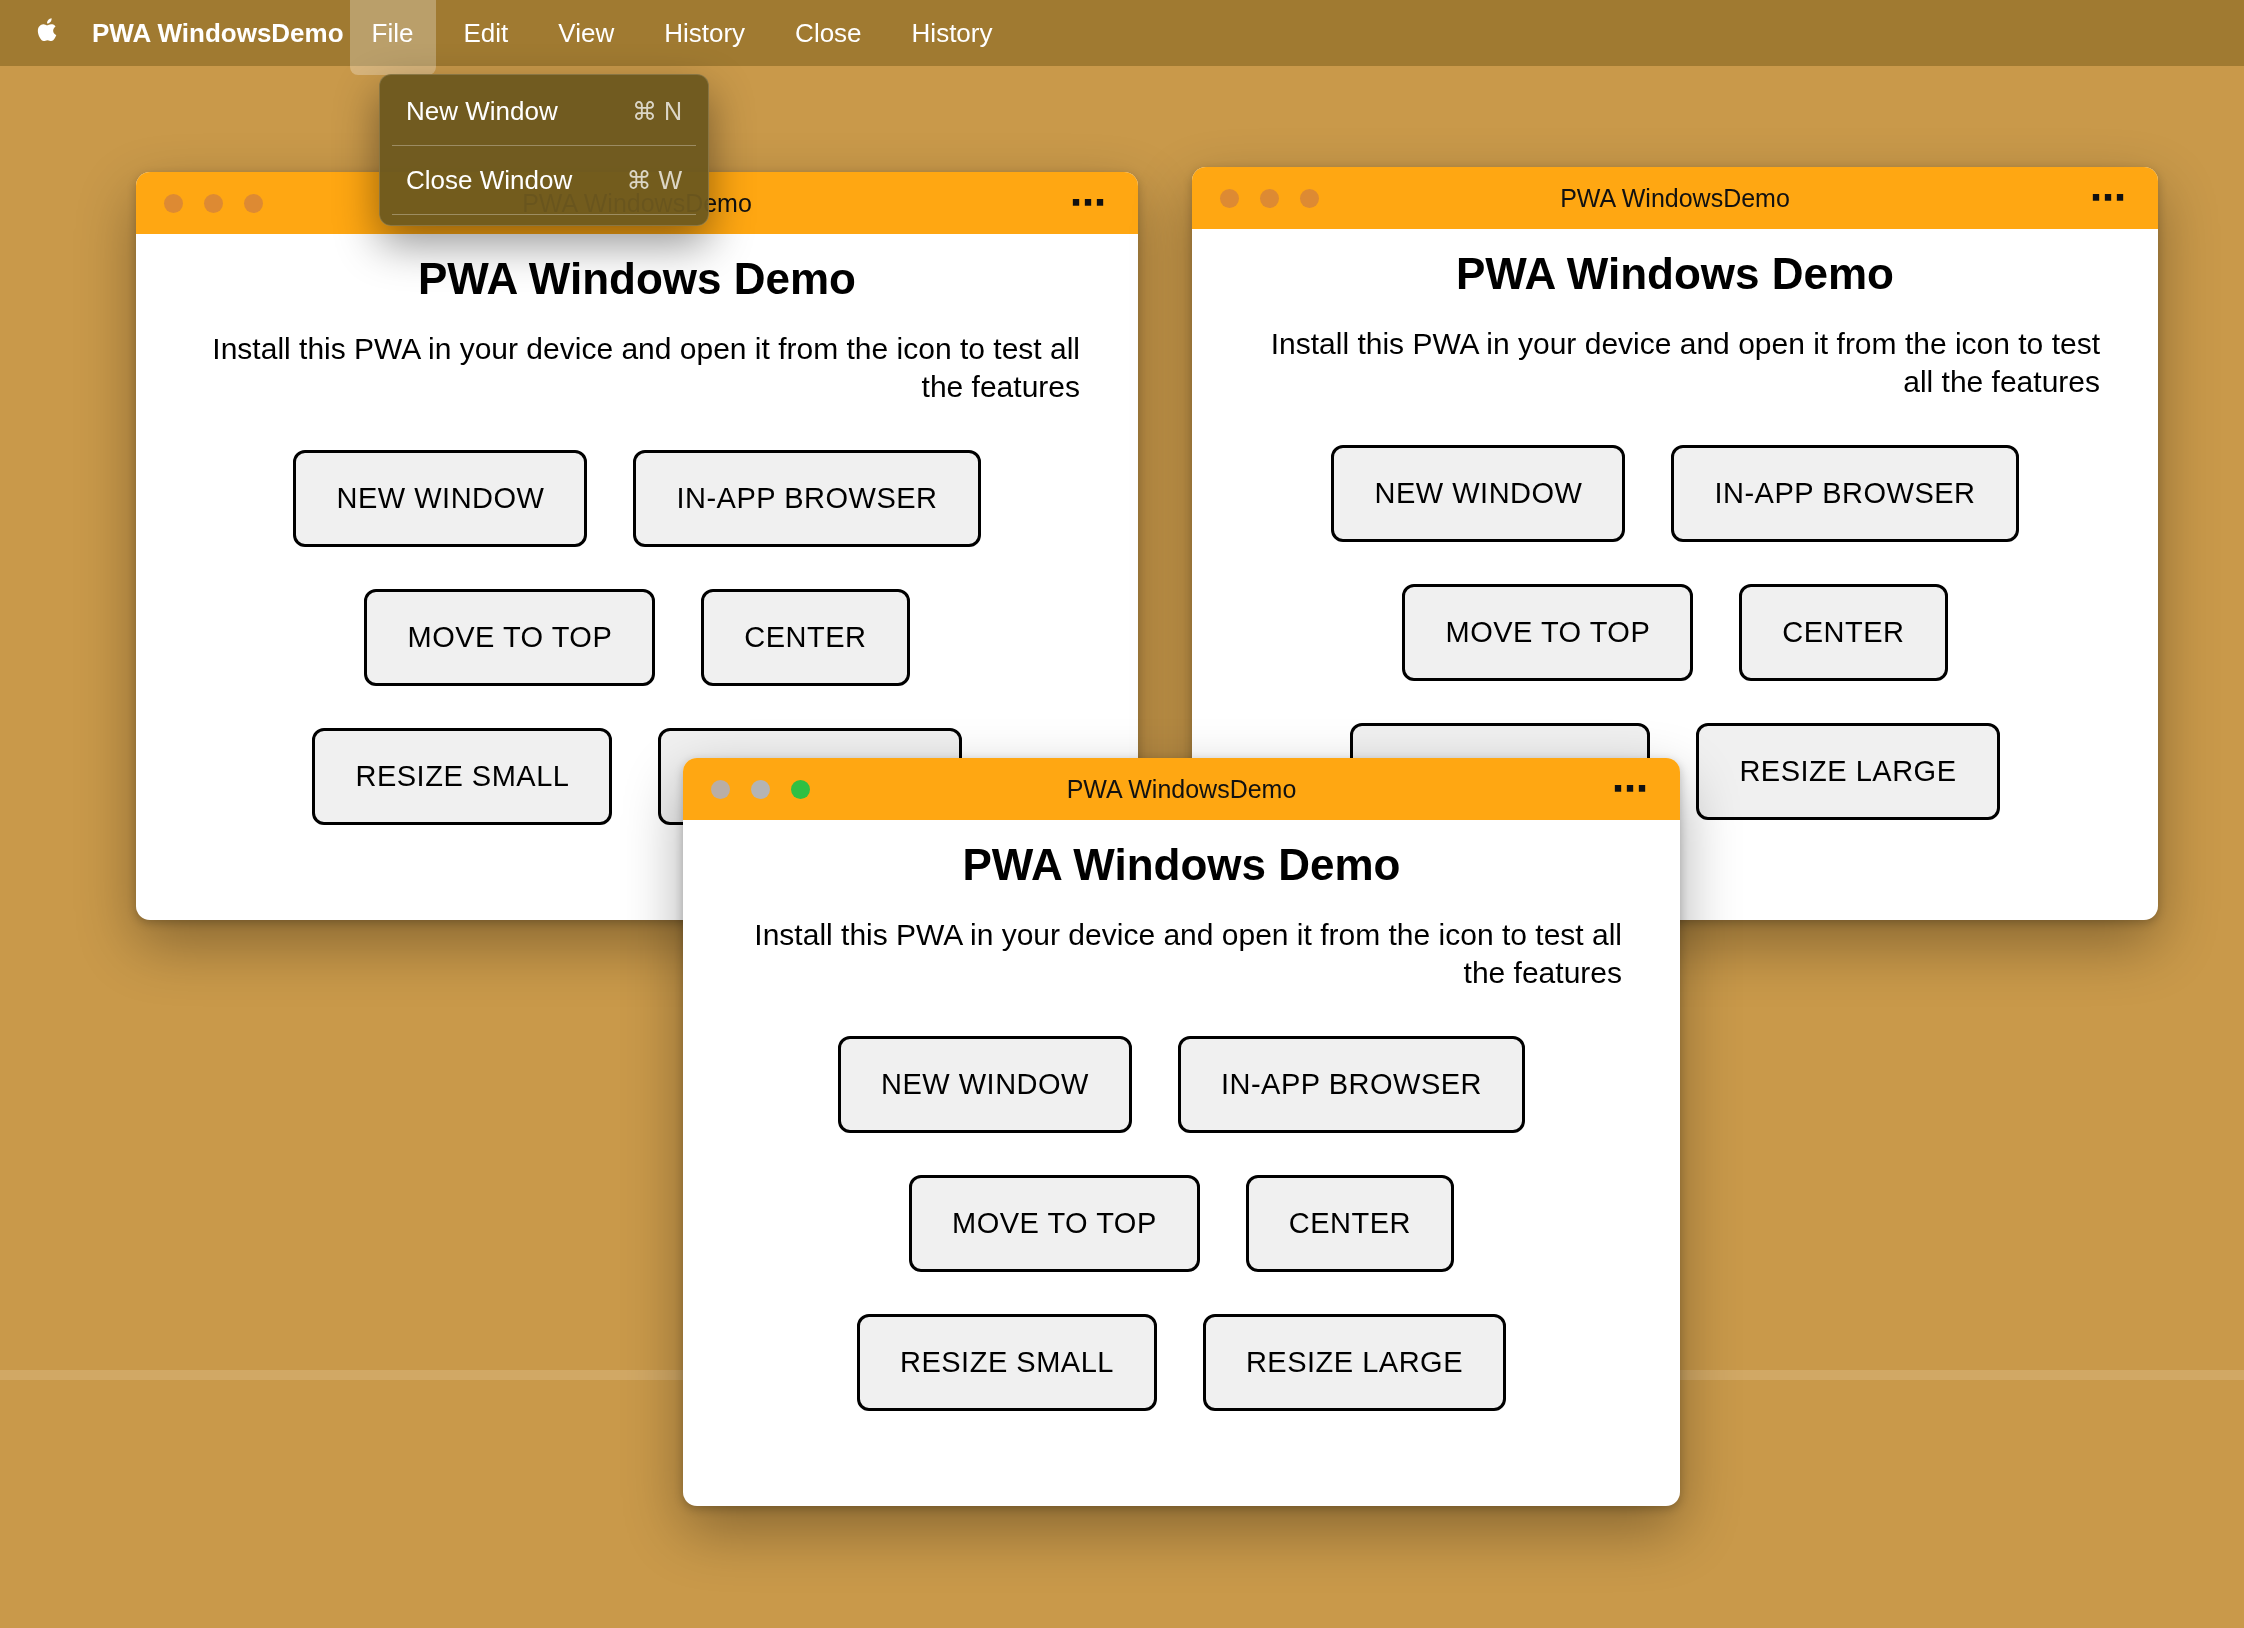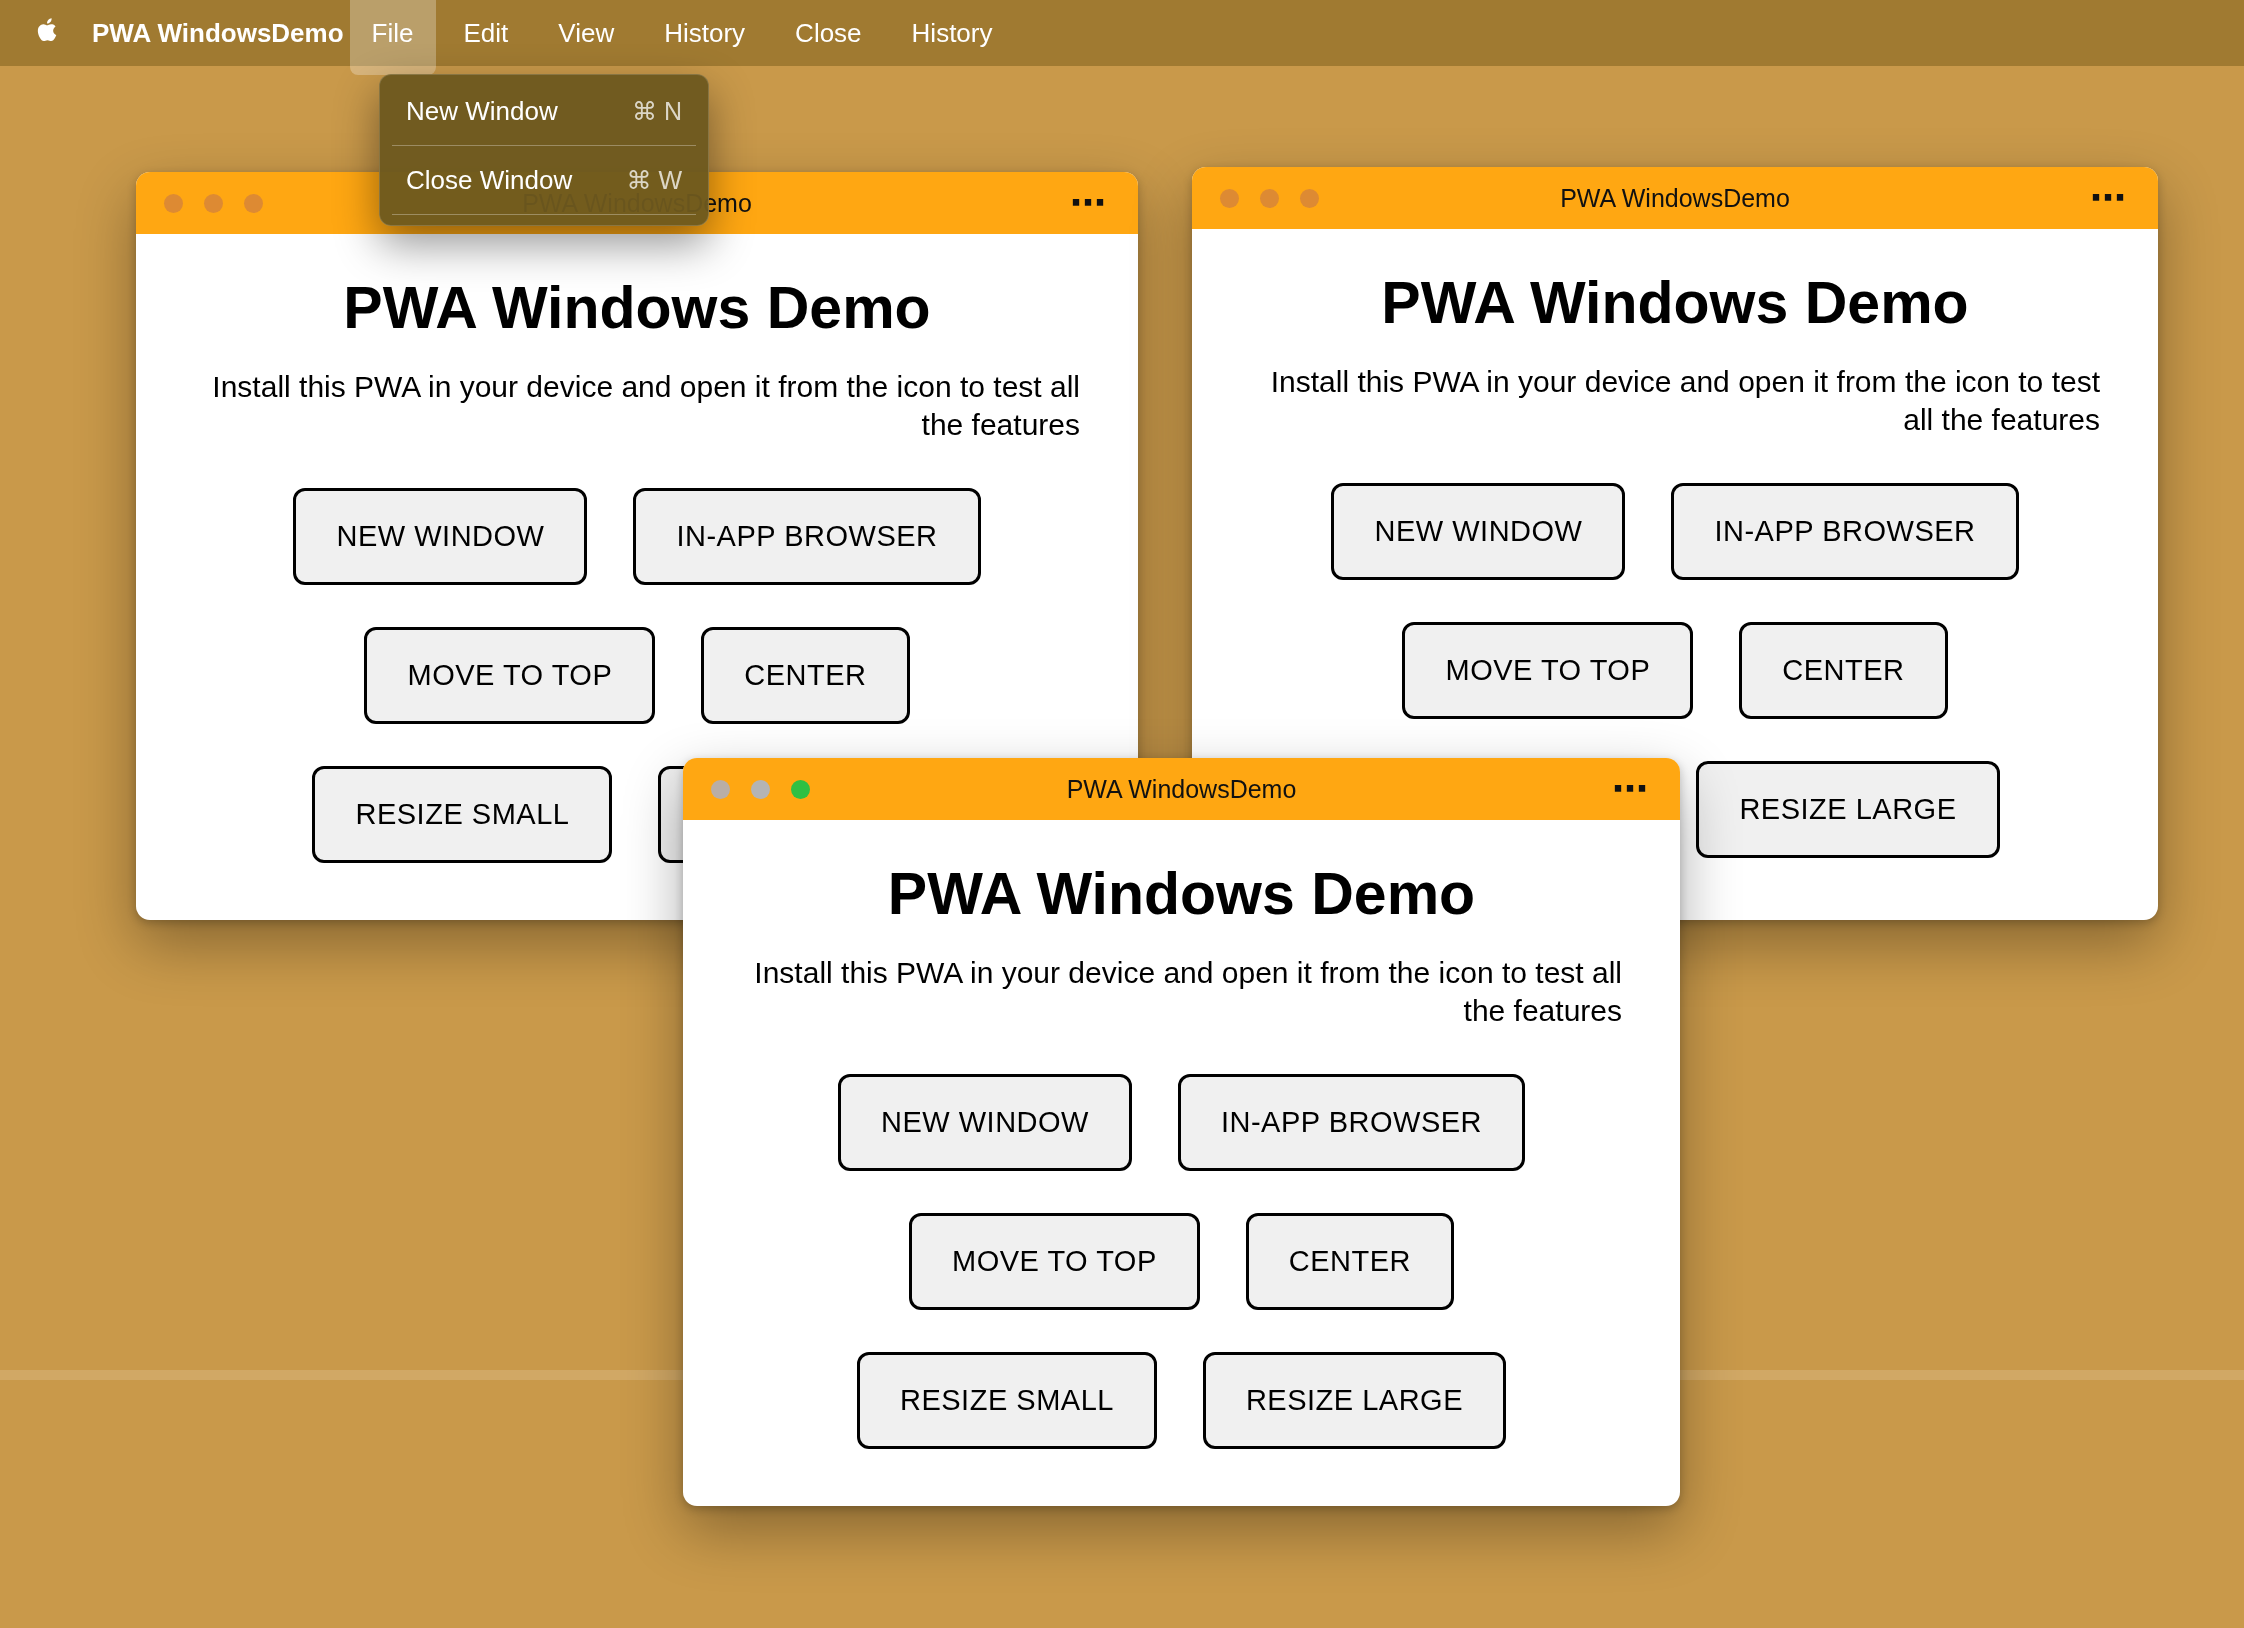--- a/index.html
+++ b/index.html
@@ -68,21 +68,21 @@
   .active-lights .dot-close { background: #b9aea6; }
   .active-lights .dot-min { background: #b4b4b4; }
   .active-lights .dot-zoom { background: #2fc043; }
   .window-menu-btn {
     position: absolute; right: 30px; top: 0; height: 62px;
     display: flex; align-items: center;
     font-size: 36px; color: #111; letter-spacing: 2px; font-weight: 700;
   }
 
   .content { text-align: center; }
-  .content h1 { font-size: 59px; font-weight: 700; color: #000; margin: 40px 0 6px; }
+  .content h1 { font-size: 44px; font-weight: 700; color: #000; margin: 20px 0 6px; }
   .content .desc {
     text-align: right; font-size: 30px; line-height: 1.27; color: #000;
     margin: 26px 58px 44px;
   }
   .btn-col { display: flex; flex-direction: column; gap: 42px; align-items: center; }
   .btn-row { display: flex; gap: 46px; justify-content: center; }
   .app-btn {
     font-family: inherit;
     font-size: 29px; color: #000;
     background: var(--button-bg, #f0f0f0);

